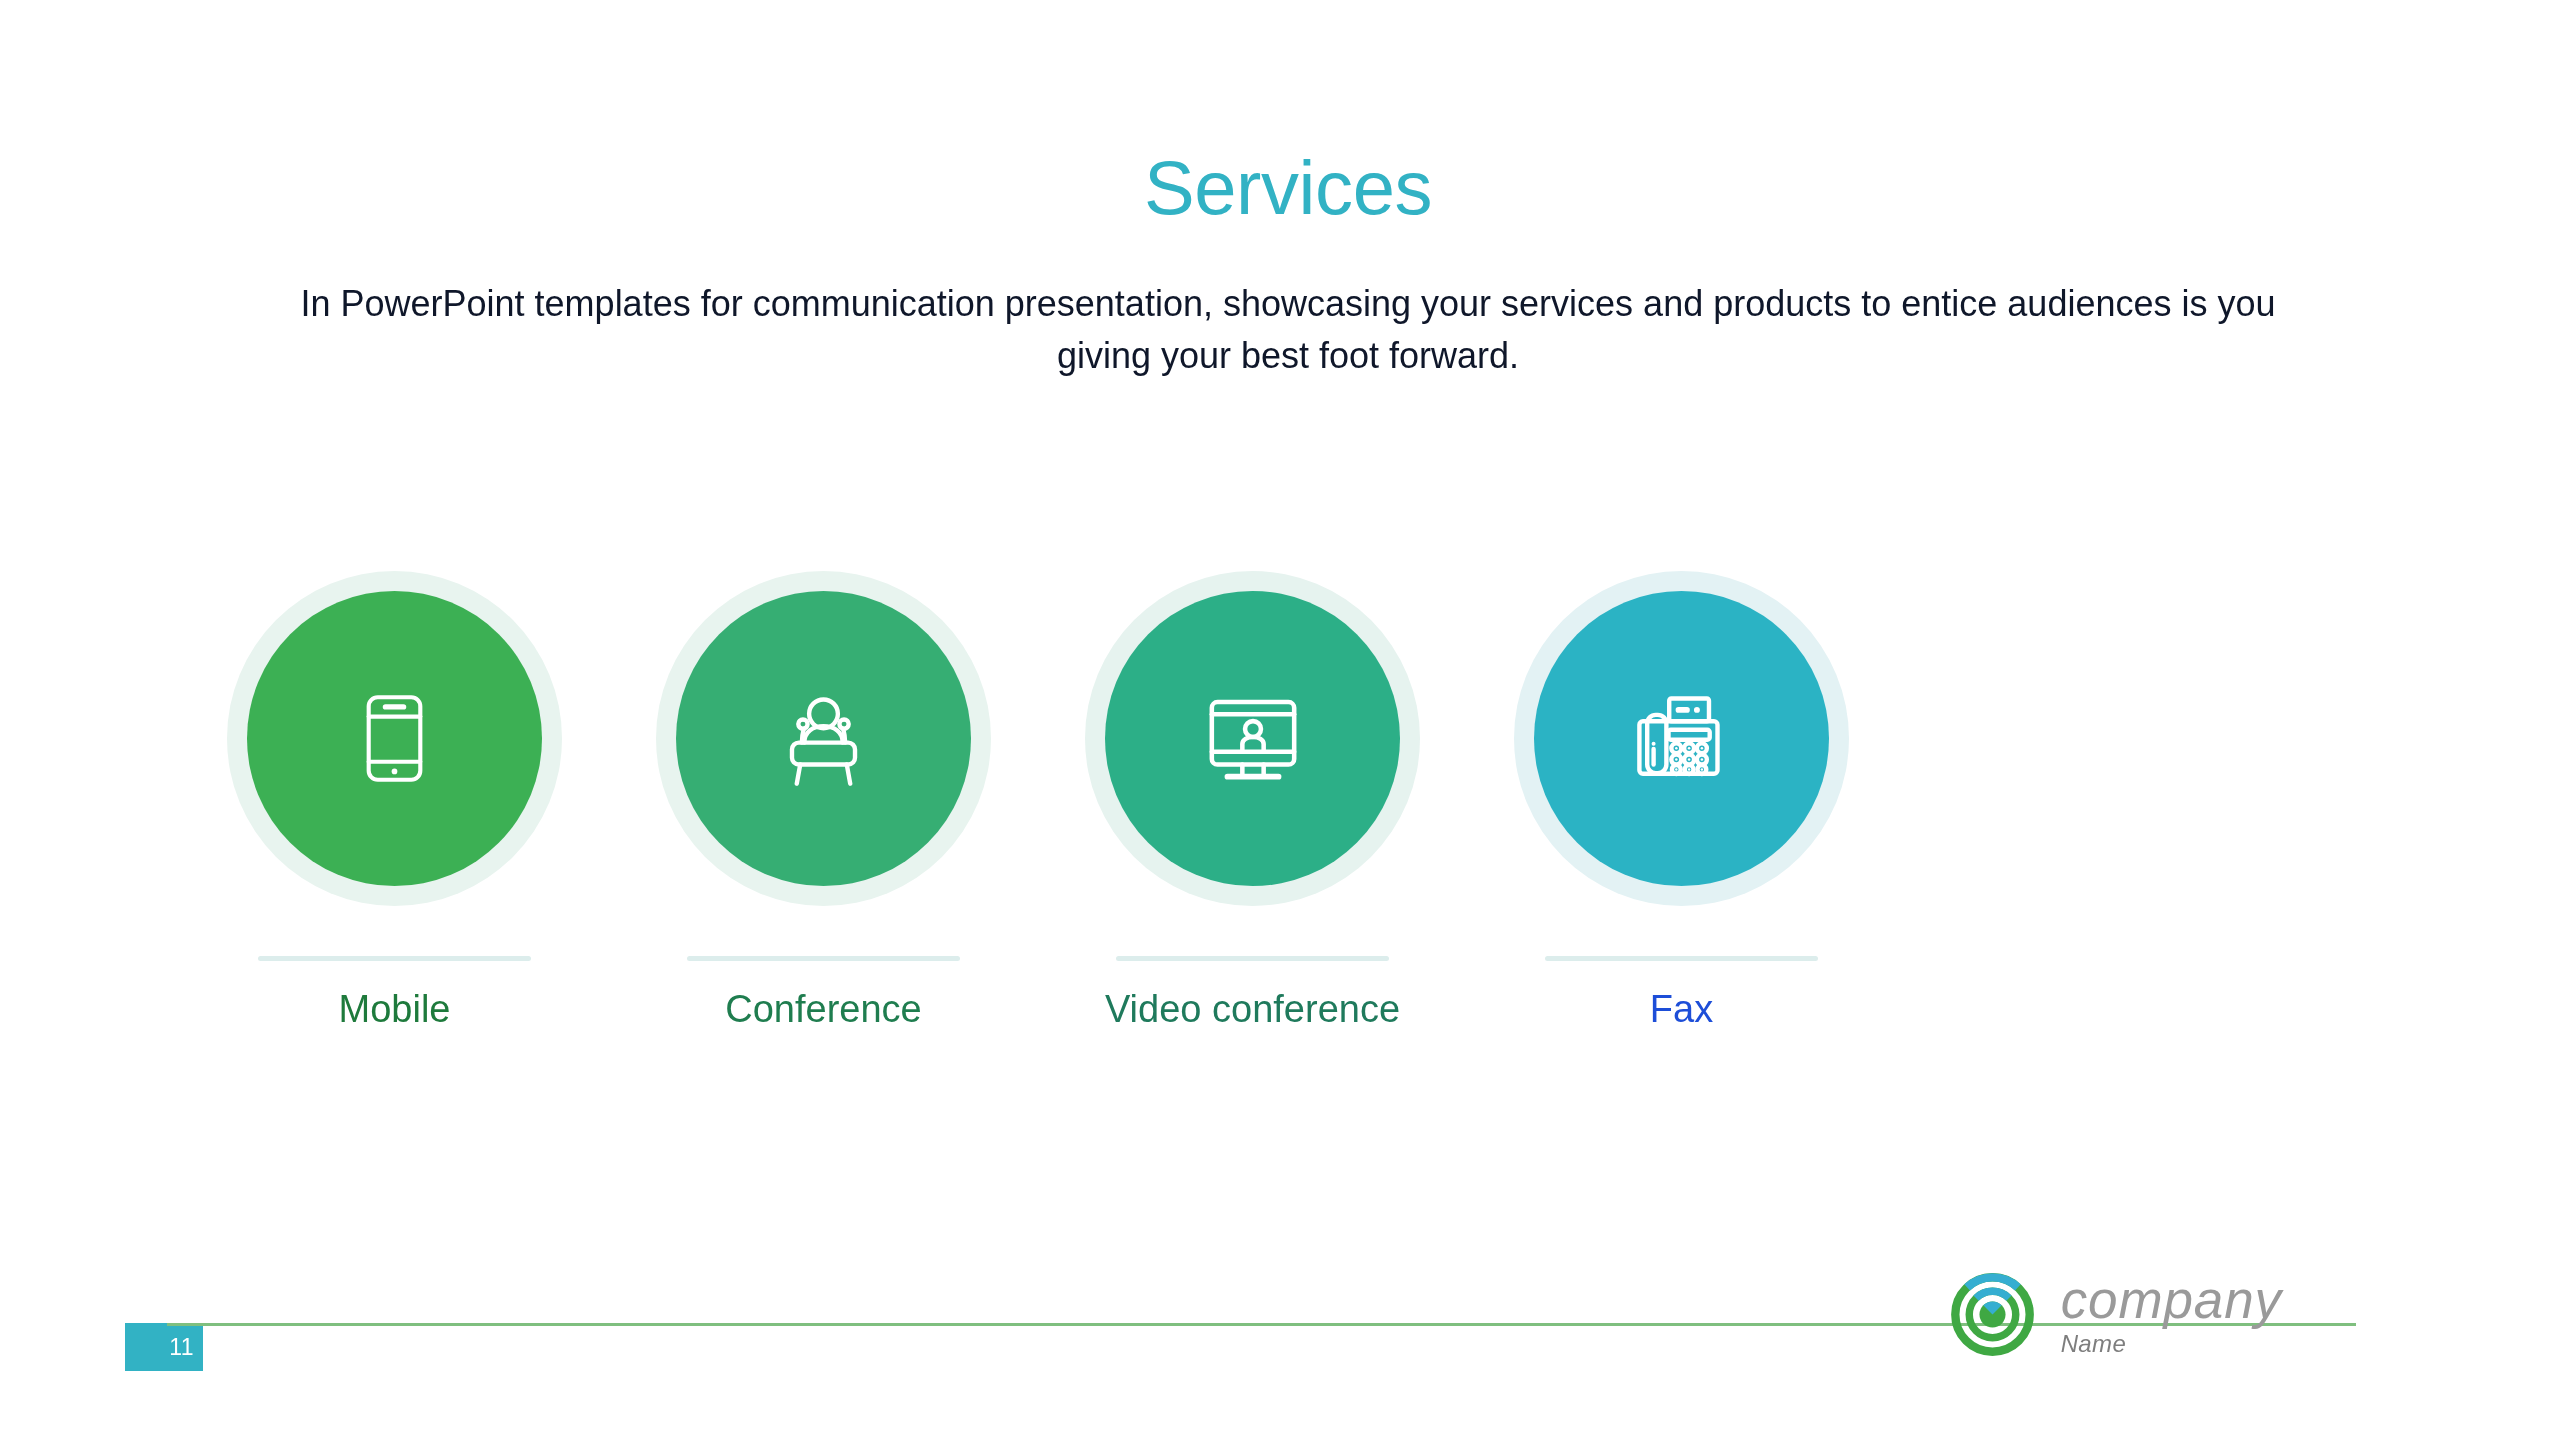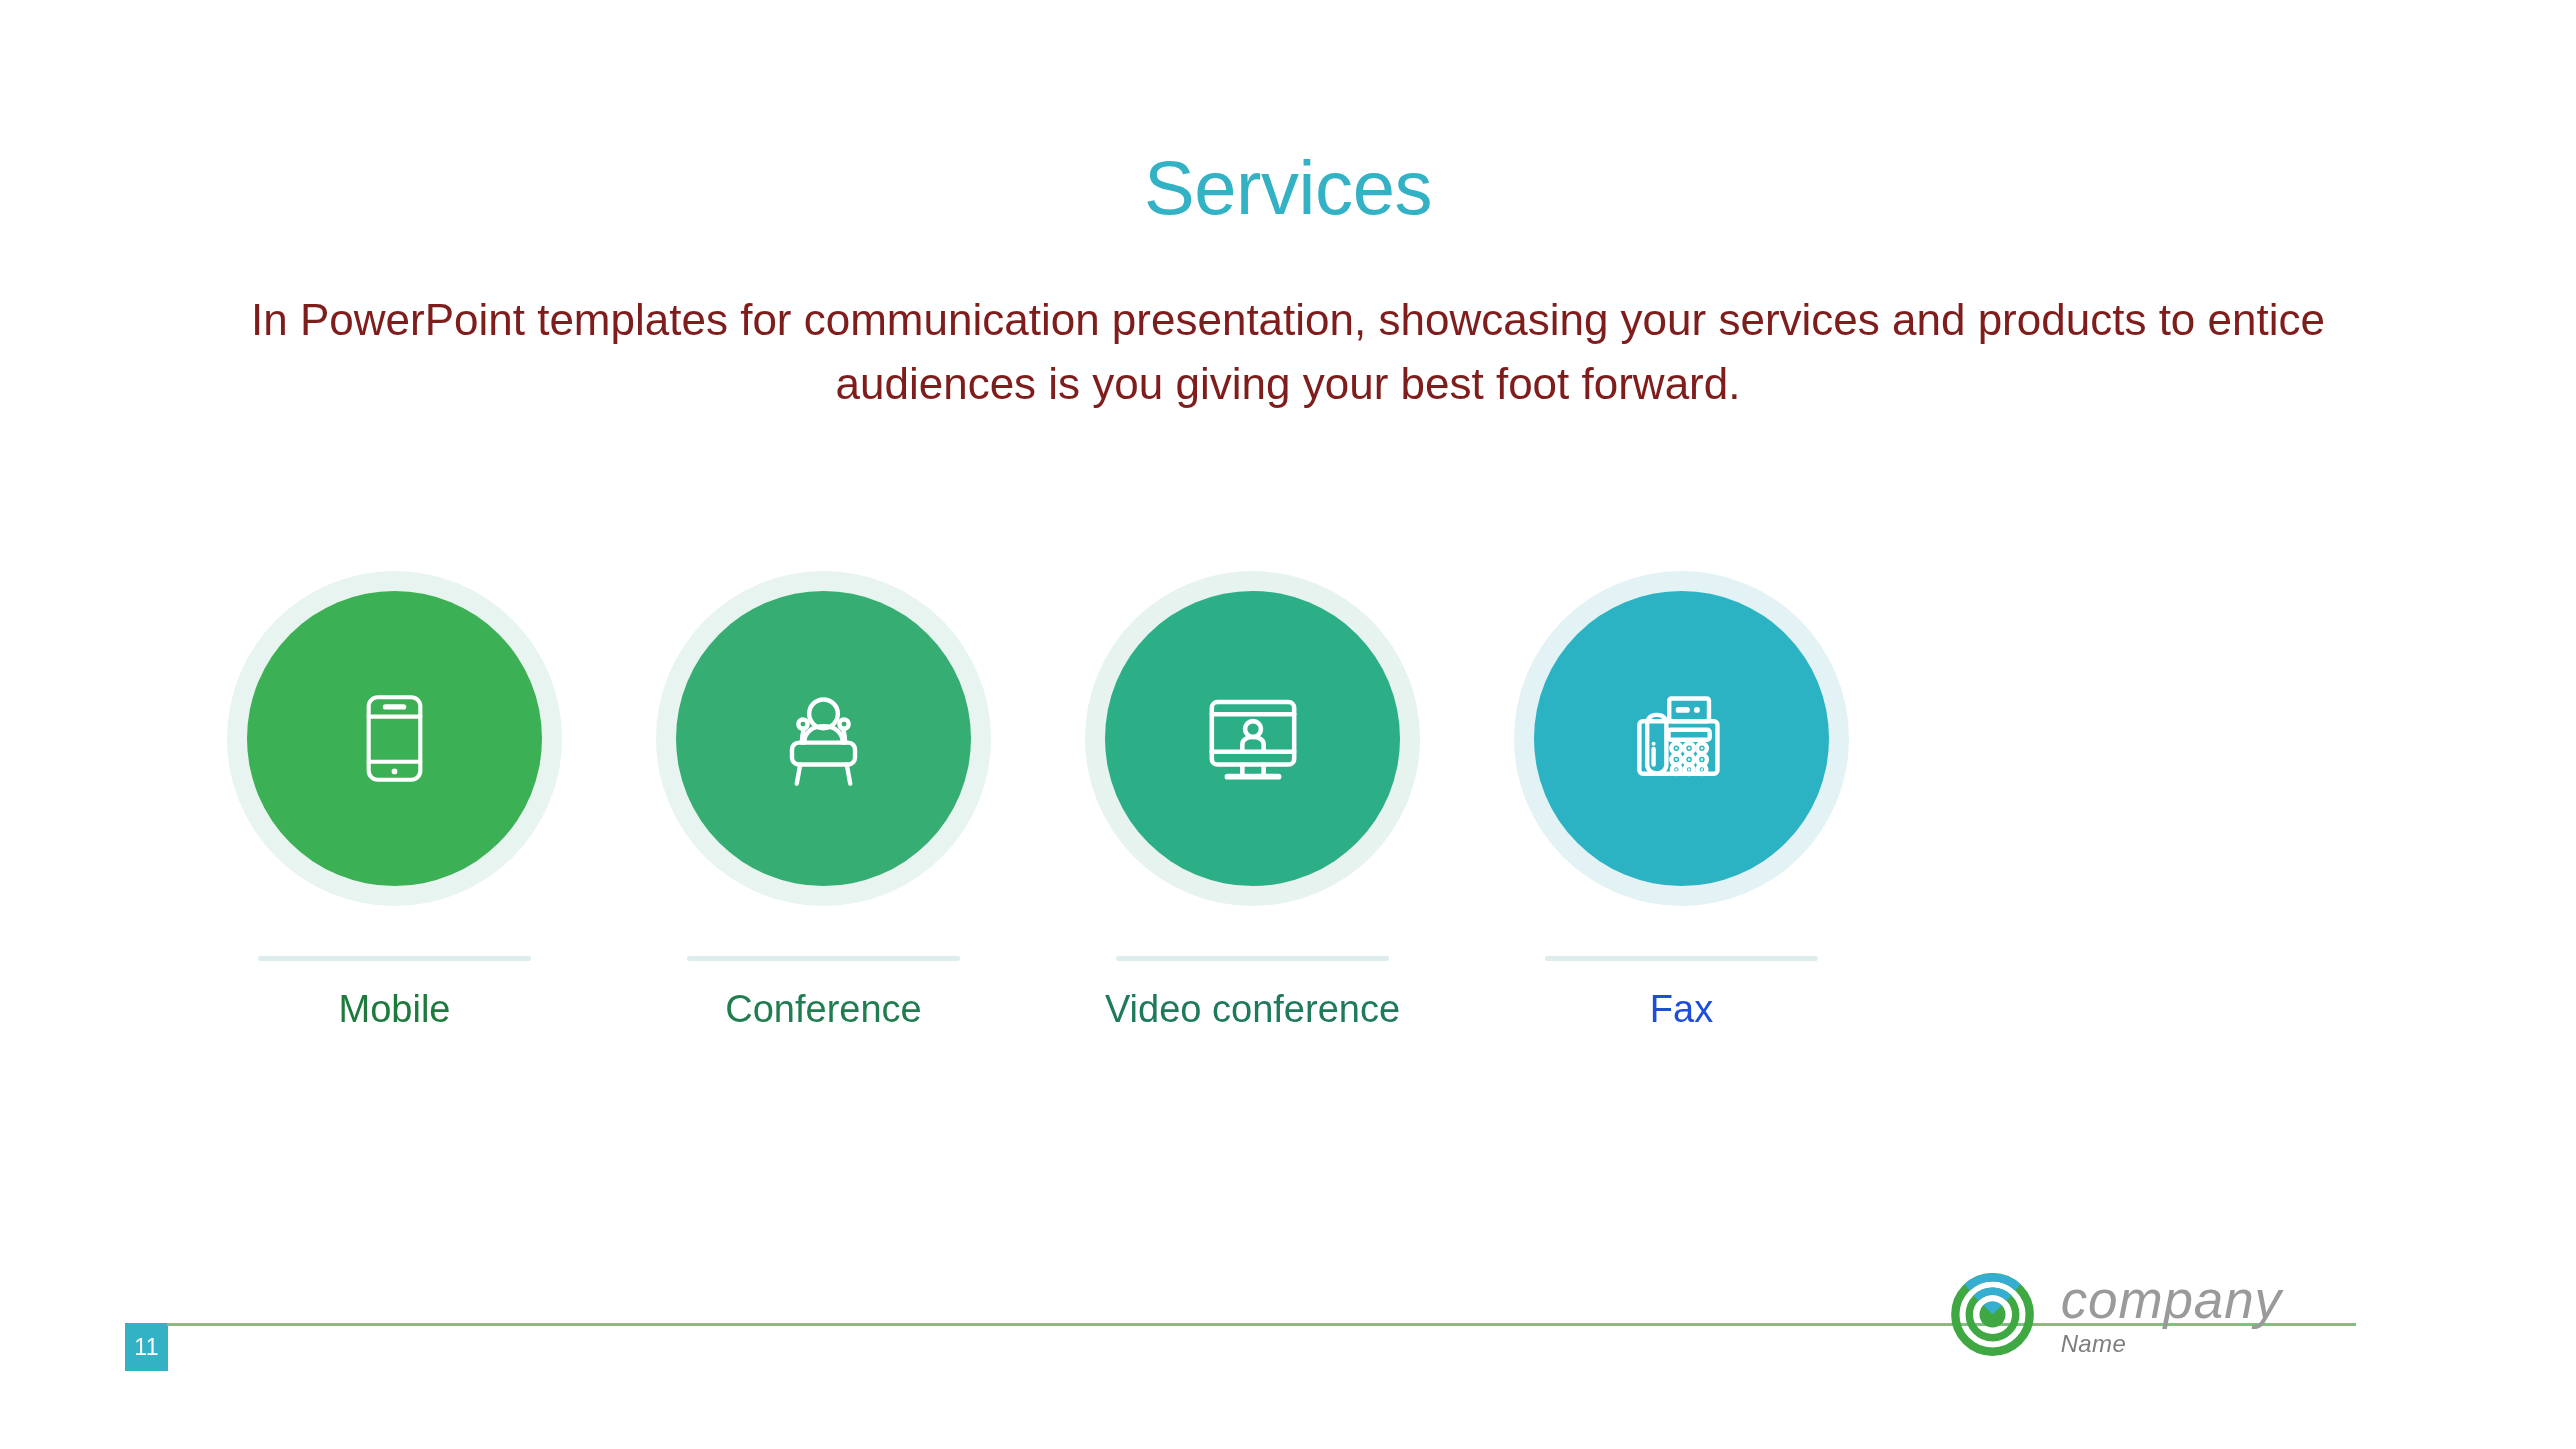--- a/index.html
+++ b/index.html
@@ -28,28 +28,28 @@
     width: 2576px;
     text-align: center;
     font-size: 76px;
     line-height: 1.0;
     font-weight: 400;
     color: #32B2C4;
     letter-spacing: -0.4px;
   }
   .slide-subtitle {
     position: absolute;
-    top: 288px;
+    top: 278px;
     left: 249px;
     width: 2078px;
     text-align: center;
-    font-size: 44px;
+    font-size: 36px;
     line-height: 1.45;
     font-weight: 400;
-    color: #7f1d1d;
+    color: #0f172a;
   }
 
   
   .cards {
     position: absolute;
     top: 571px;
     left: 180px;
     width: 2215px;
     display: flex;
     justify-content: flex-start;
@@ -271,21 +271,21 @@
             </svg>
           </span>
         </div>
       </div>
       <div class="divider"></div>
       <div class="card-label" style="color: #1d4ed8;">Fax</div>
     </div>
 
   </div>
 
-  <div class="page-badge" style="background: rgb(50, 178, 196);">11</div>
+  <div class="page-badge" style="background: rgb(50, 178, 196); padding-left: 35px;">11</div>
 
   <div class="footer-rule" style="background: rgb(127, 191, 127);"></div>
 
   <div class="brand">
     <span class="brand-logo">
       <svg viewBox="0 0 100 100" width="93" height="93">
 
         <circle cx="50" cy="50" r="40" fill="none" stroke="#3FA843" stroke-width="9"></circle>
 
         <path d="M 22.7 20.8 A 40 40 0 0 1 77.3 20.8" fill="none" stroke="#35AED1" stroke-width="9" transform="rotate(0 50 50)"></path>

